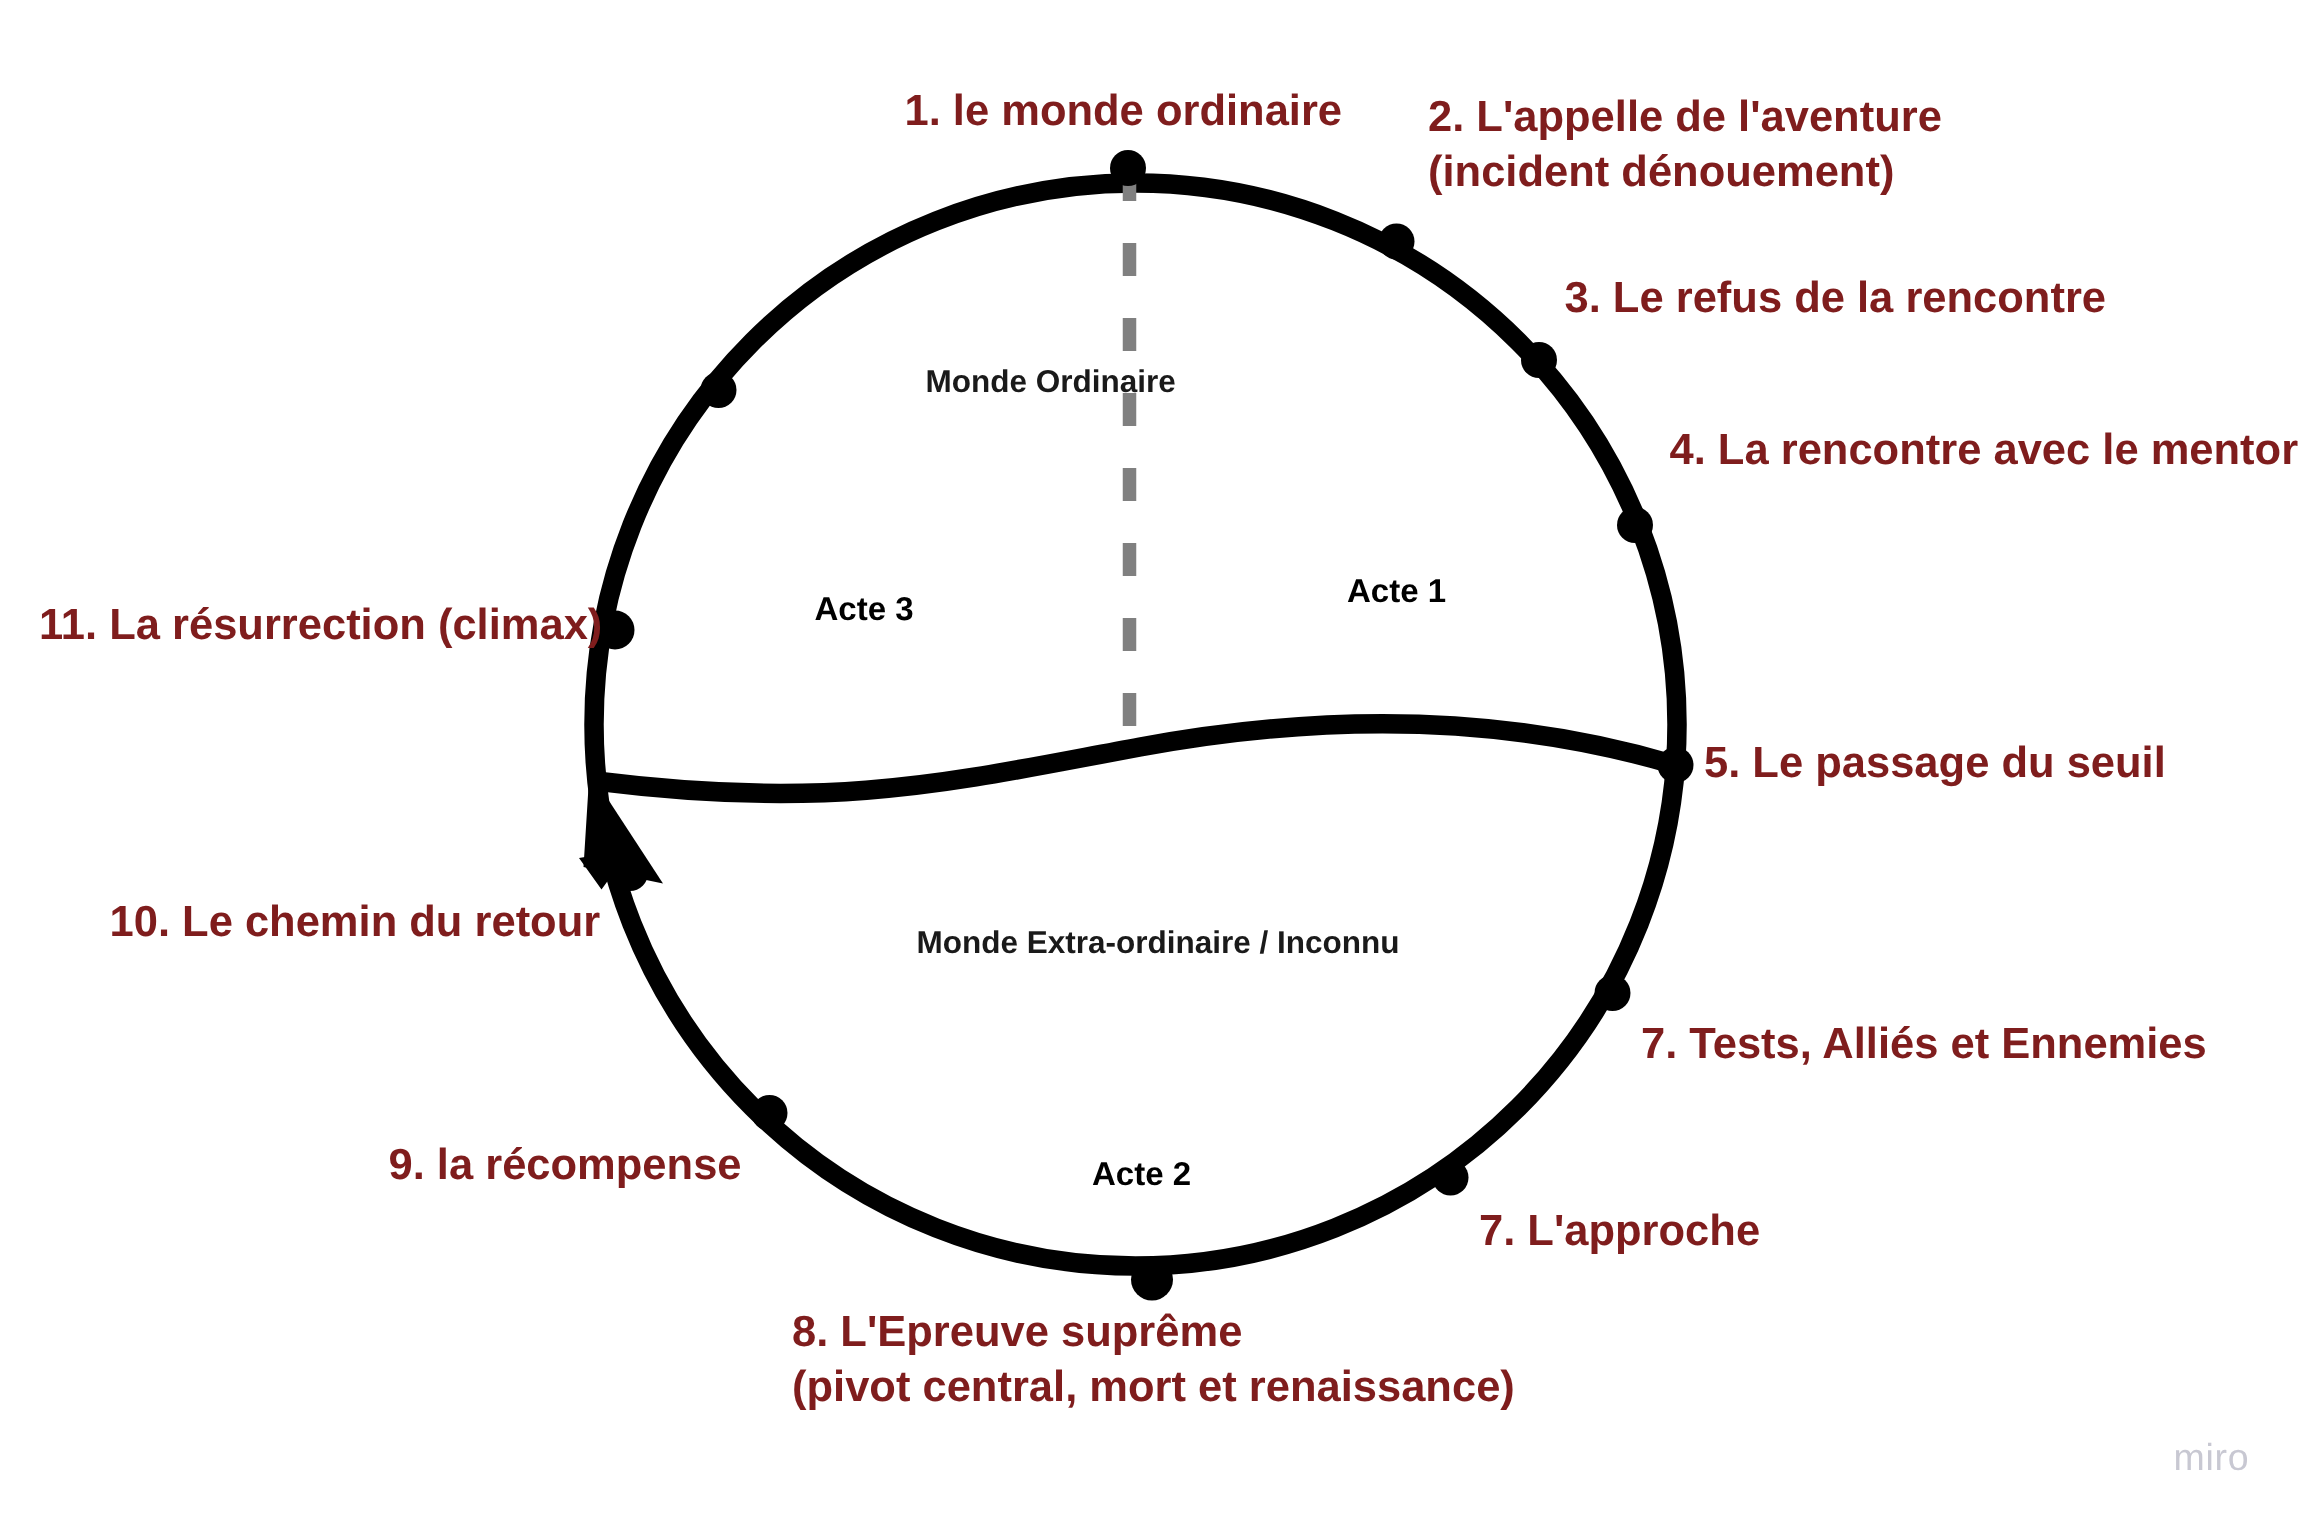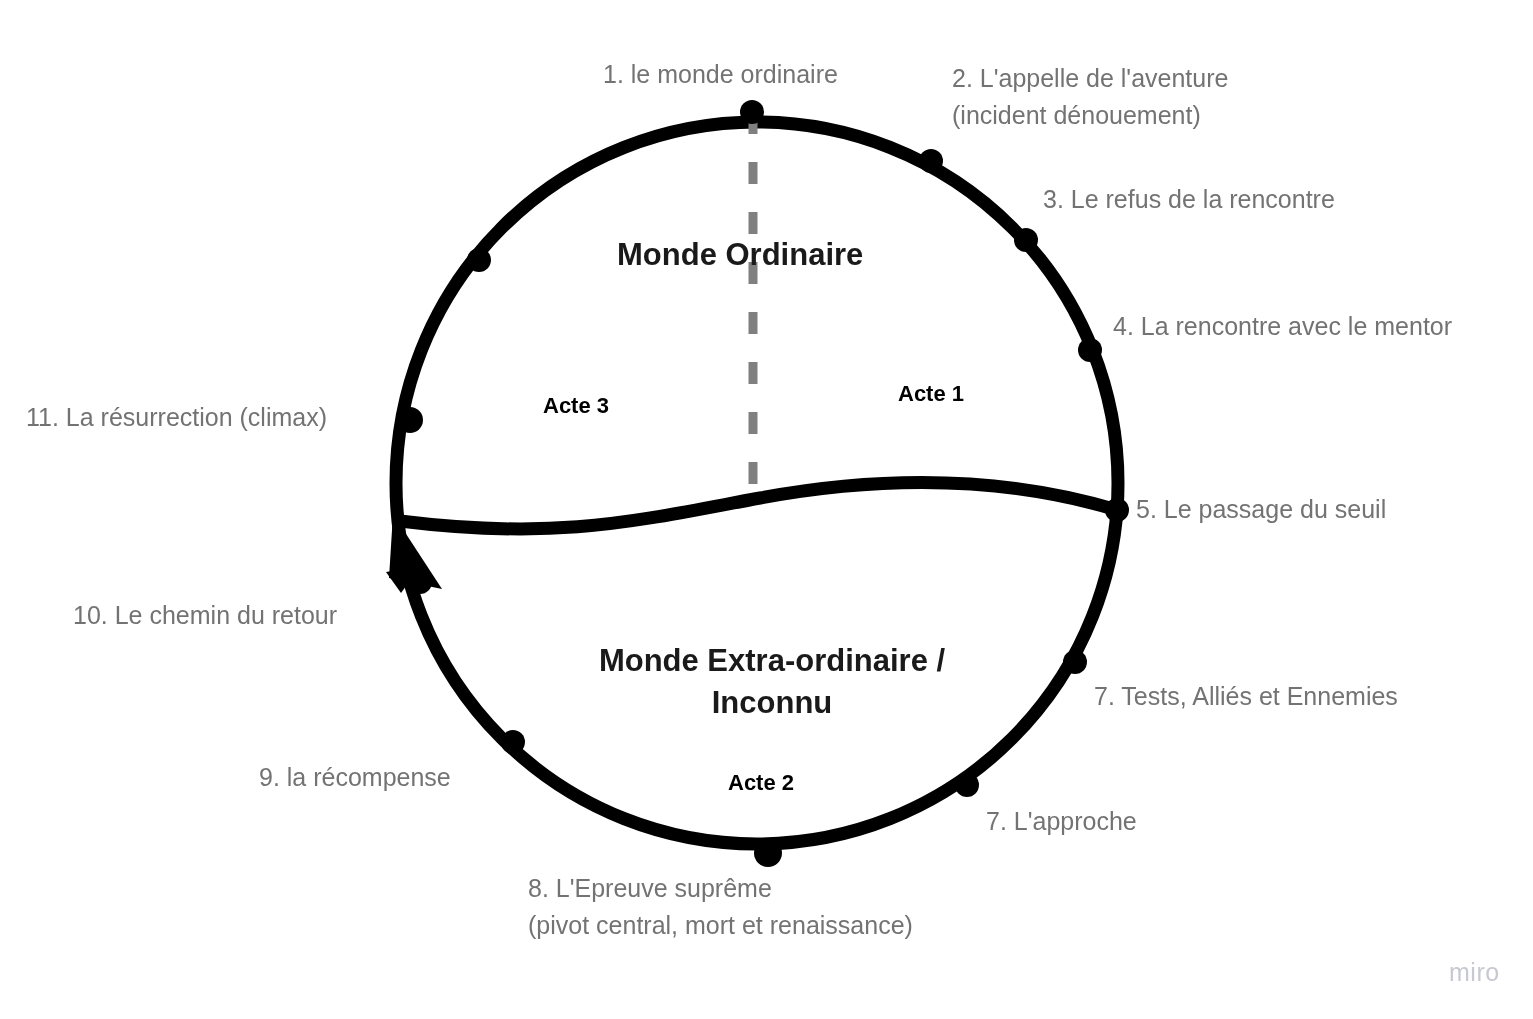--- a/index.html
+++ b/index.html
@@ -18,60 +18,60 @@
   svg.diagram {
     position: absolute;
     left: 0;
     top: 0;
     width: 1533px;
     height: 1019px;
   }
   .lbl {
     position: absolute;
     font-family: "Liberation Sans", sans-serif;
-    font-size: 25px;
+    font-size: 29px;
     line-height: 37px;
-    color: #737373;
+    color: #7f1d1d;
     white-space: nowrap;
-    font-weight: 400;
+    font-weight: 700;
   }
   .lbl.two-line { white-space: normal; }
   .zone {
     position: absolute;
     font-family: "Liberation Sans", sans-serif;
     font-weight: bold;
     color: #1a1a1a;
     white-space: nowrap;
   }
   .zone-big {
-    font-size: 31px;
+    font-size: 21px;
     line-height: 42px;
   }
-  .zone-big.wrap { white-space: normal; text-align: center; margin-top: 32px; }
+  .zone-big.wrap { white-space: normal; text-align: center; }
   .acte {
     position: absolute;
     font-family: "Liberation Sans", sans-serif;
     font-weight: bold;
     font-size: 22px;
     color: #000000;
     white-space: nowrap;
   }
   .watermark {
     position: absolute;
     font-family: "Liberation Sans", sans-serif;
     font-size: 25px;
     color: #c8c8d2;
     letter-spacing: 0.5px;
   }
 
   
   #lbl-1  { left: 603px;  top: 56px; }
   #lbl-2  { left: 952px;  top: 60px; }
   #lbl-3  { left: 1043px; top: 181px; }
-  #lbl-4  { left: 1113px; top: 308px; }
+  #lbl-4  { left: 1113px; top: 282px; }
   #lbl-5  { left: 1136px; top: 491px; }
   #lbl-6  { left: 1094px; top: 678px; }
   #lbl-7  { left: 986px;  top: 803px; }
   #lbl-8  { left: 528px;  top: 870px; }
   #lbl-9  { left: 259px;  top: 759px; }
   #lbl-10 { left: 73px;   top: 597px; }
   #lbl-11 { left: 26px;   top: 399px; }
   #lbl-12 { left: 122px;  top: 157px; }
 
   #zone-ordinaire { left: 617px; top: 234px; }

